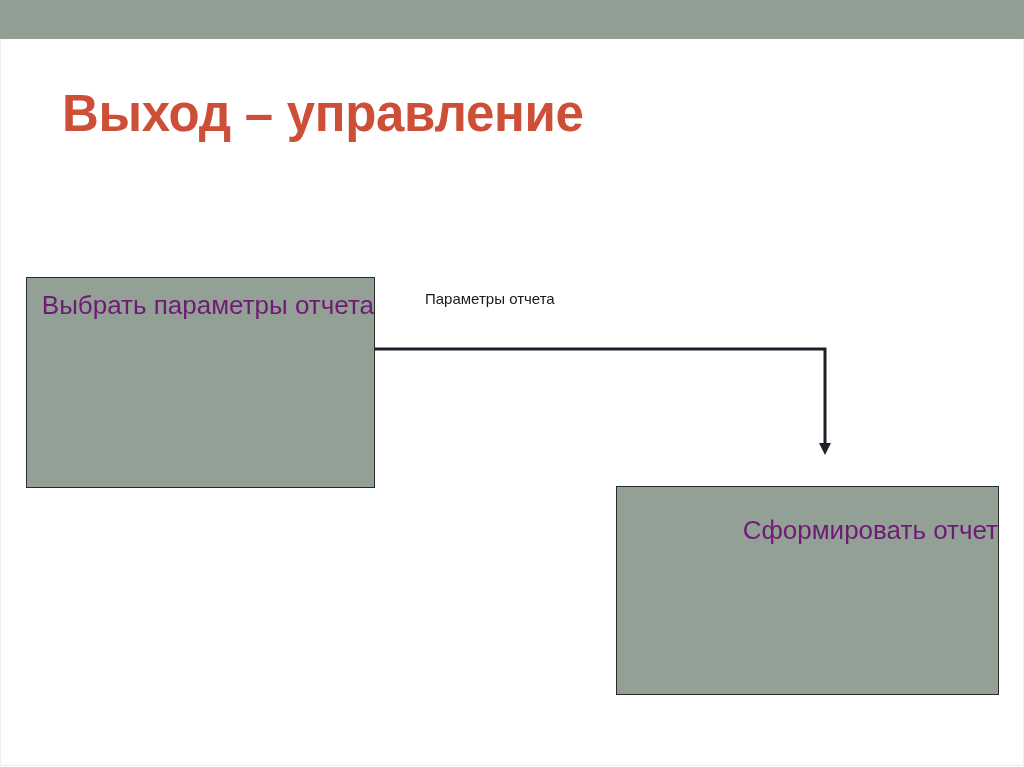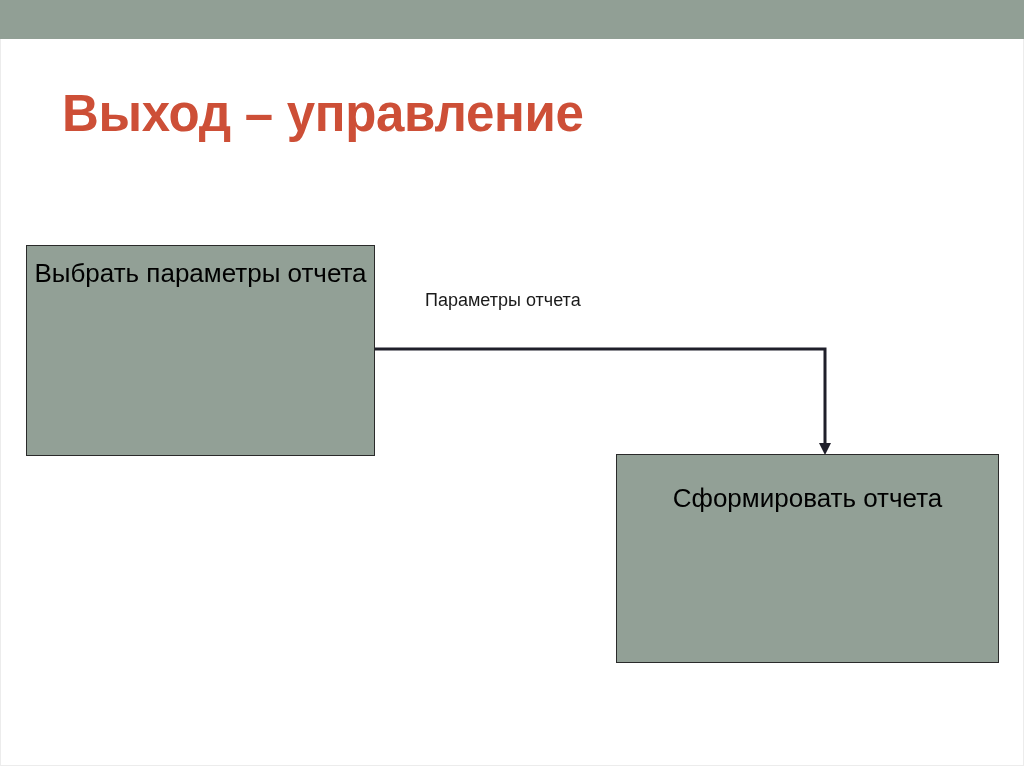--- a/index.html
+++ b/index.html
@@ -15,28 +15,28 @@
     .slide-frame {
       position: absolute; left: 0; top: 39px; width: 1022px; height: 726px;
       border-left: 1px solid #ececec; border-right: 1px solid #ececec; border-bottom: 1px solid #ececec;
     }
     .title {
       position: absolute; left: 62px; top: 84px;
       font-size: 51px; color: #cd4f37; white-space: nowrap; letter-spacing: -0.3px; font-weight: bold;
     }
     .box {
       position: absolute; background: #92a096; border: 1.5px solid #2a2a2a;
-      box-sizing: border-box; text-align: center; color: #000000;
-      font-size: 26px; line-height: 1.2;
+      box-sizing: border-box; text-align: right; color: #701a75;
+      font-size: 26px; line-height: 1.2; margin-top: 32px;
     }
     .box1 { left: 26px; top: 245px; width: 349px; height: 211px; padding-top: 12px; }
     .box2 { left: 616px; top: 454px; width: 383px; height: 209px; padding-top: 28px; }
     .flow-label {
       position: absolute; left: 425px; top: 290px;
-      font-size: 18px; color: #1a1a1a; white-space: nowrap;
+      font-size: 15px; color: #1a1a1a; white-space: nowrap;
     }
     svg.connector { position: absolute; left: 0; top: 0; pointer-events: none; }
   </style>
 </head>
 <body>
 
 <div class="top-bar"></div>
 <div class="slide-frame"></div>
 
 <div class="title">Выход – управление</div>
@@ -46,14 +46,14 @@
 </div>
 
 <div class="flow-label">Параметры отчета</div>
 
 <svg class="connector" width="1024" height="767">
   <polyline points="375,349 825,349 825,446" fill="none" stroke="#1f1f2a" stroke-width="3"></polyline>
   <polygon points="819,443 831,443 825,455" fill="#1f1f2a"></polygon>
 </svg>
 
 <div class="box box2">
-  <span>Сформировать отчета</span>
+  <span>Сформировать отчет</span>
 </div>
 
 </body></html>

